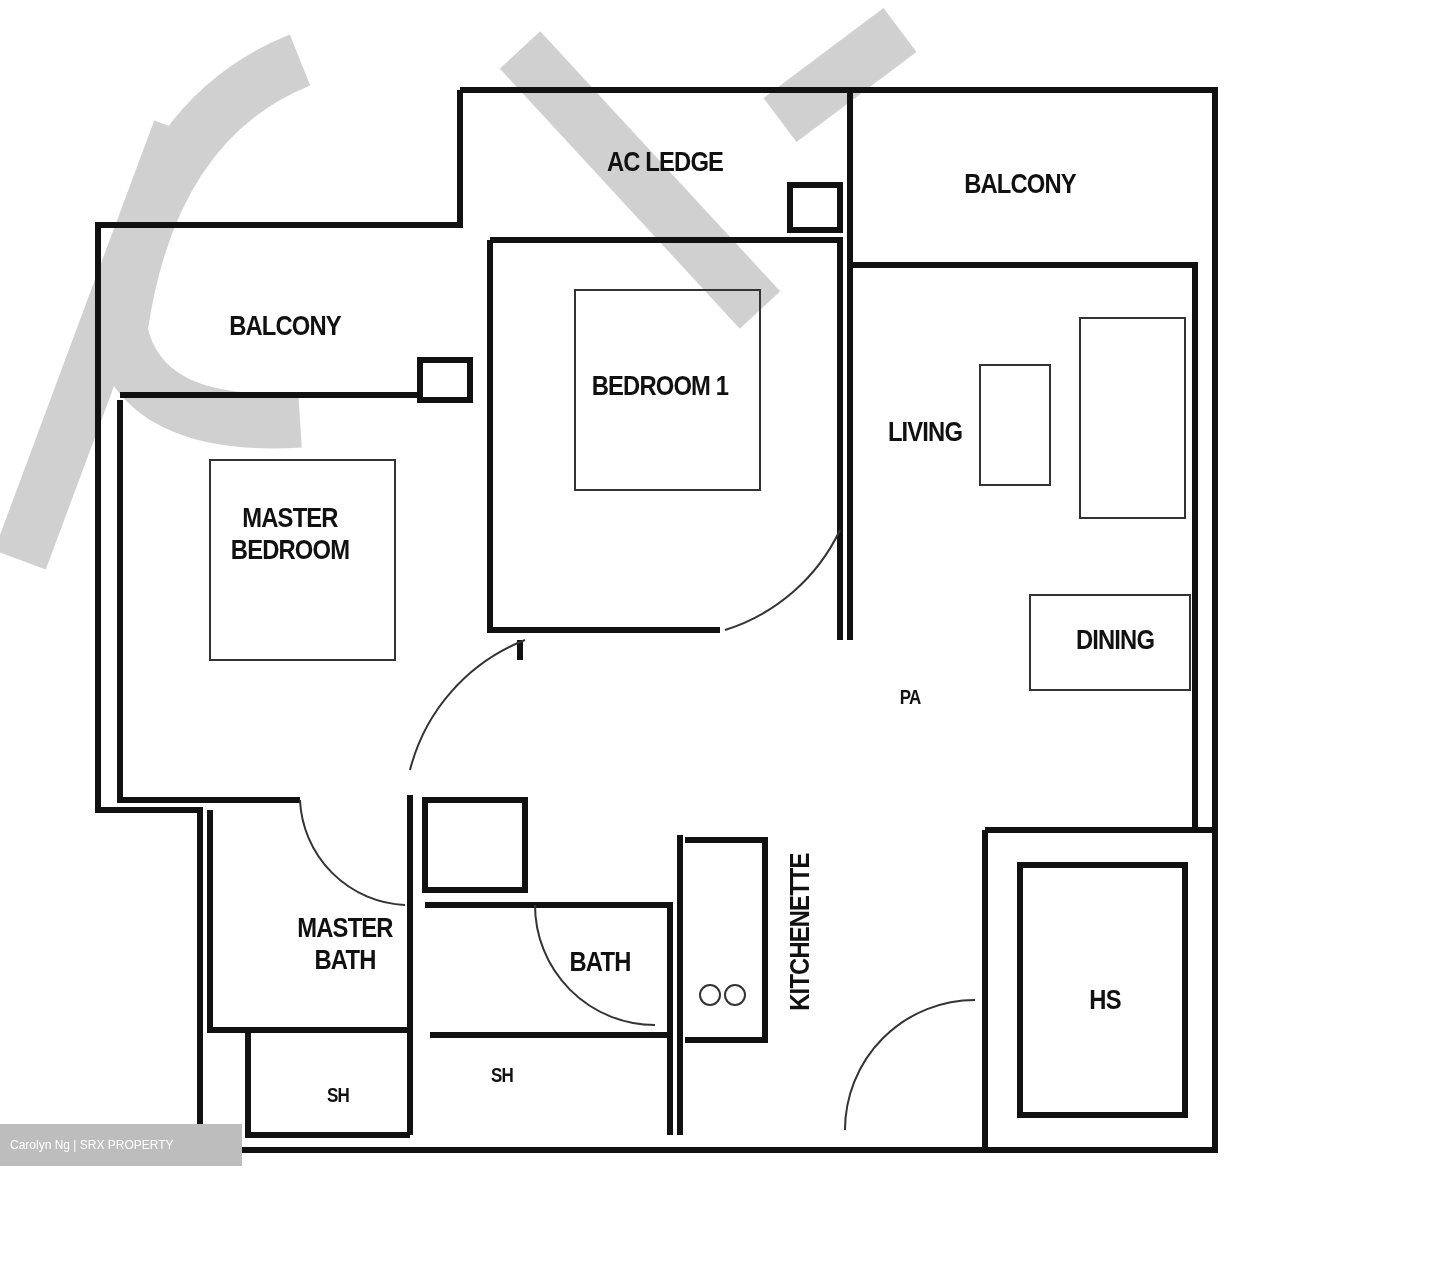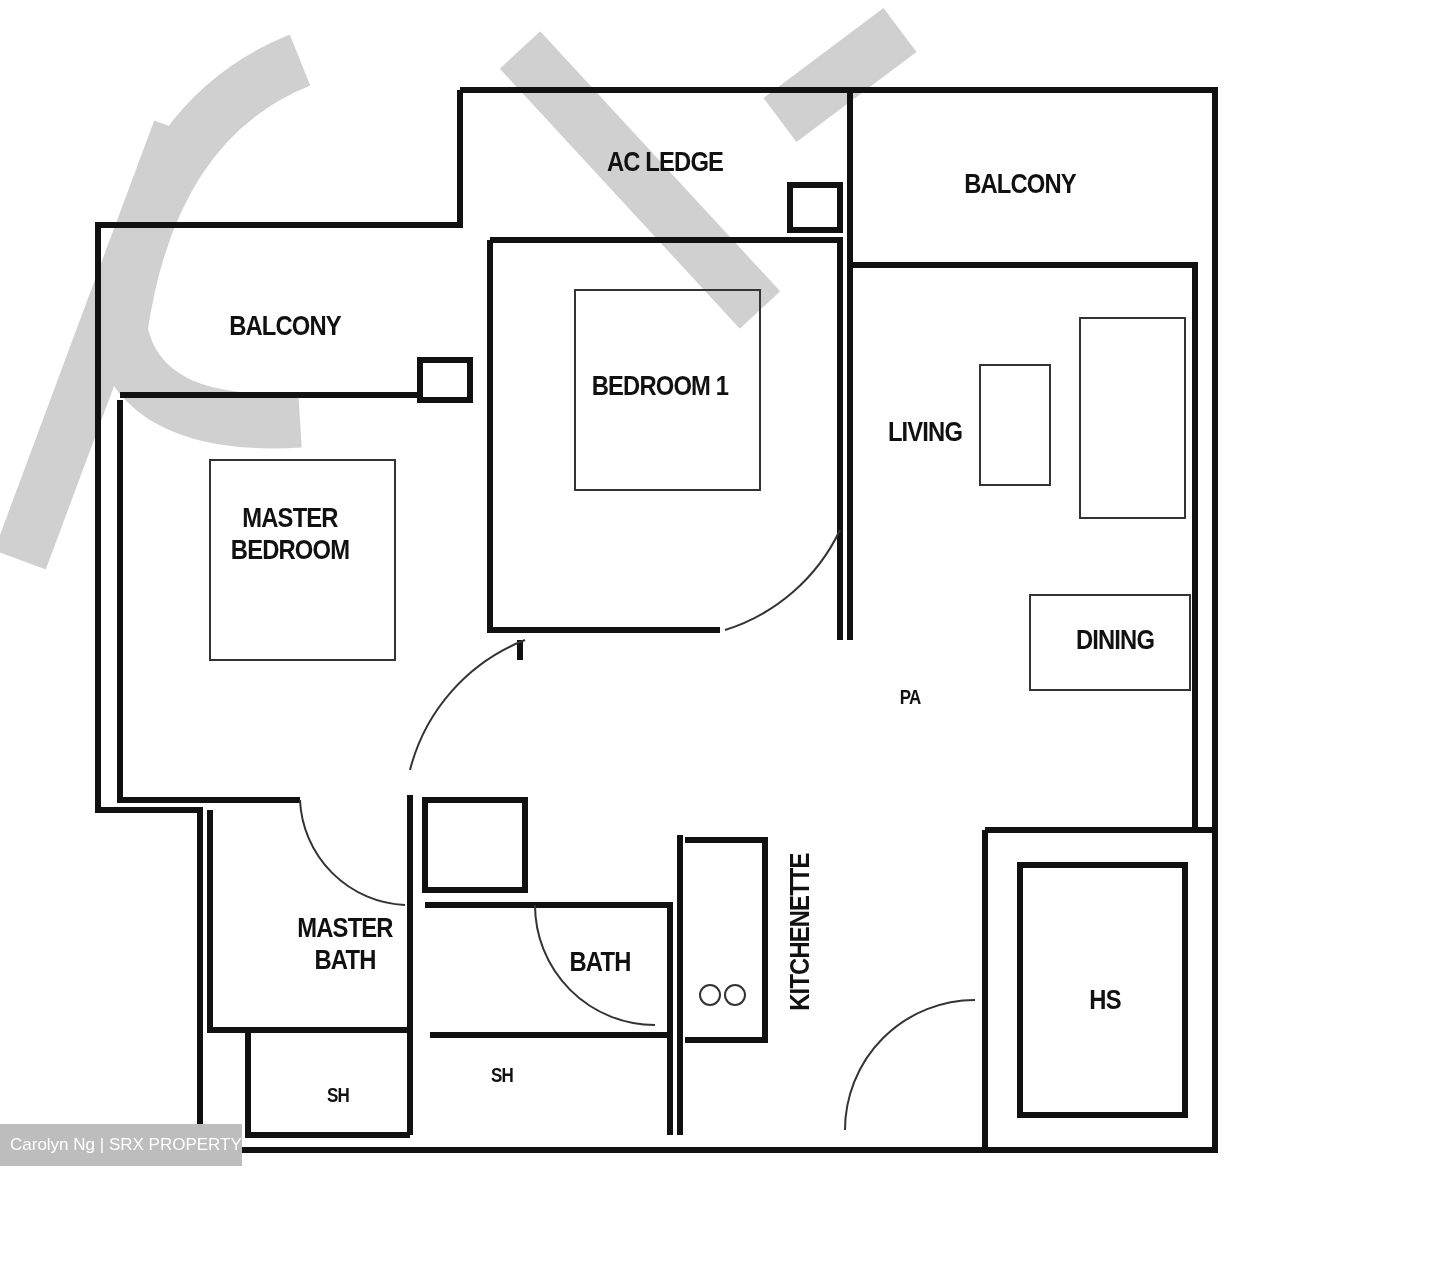--- a/index.html
+++ b/index.html
@@ -1,20 +1,20 @@
 <!DOCTYPE html>
 <html><head>
 <meta charset="utf-8">
 <style>
   html,body{margin:0;padding:0;background:#fff;}
   body{width:1440px;height:1267px;position:relative;overflow:hidden;font-family:"Liberation Sans",sans-serif;}
   svg{position:absolute;left:0;top:0;}
   .lbl{position:absolute;font-family:"Liberation Sans",sans-serif;font-weight:bold;color:#111;font-size:28px;letter-spacing:-1px;text-align:center;line-height:1.15;transform:scaleX(0.85);}
   .small{font-size:20px;}
-  .credit{position:absolute;left:0;top:1124px;width:242px;height:42px;background:#bdbdbd;color:#fff;font-size:17px;line-height:42px;padding-left:10px;box-sizing:border-box;white-space:nowrap;}
+  .credit{position:absolute;left:0;top:1124px;width:242px;height:42px;background:#bdbdbd;color:#fff;font-size:12px;line-height:42px;padding-left:10px;box-sizing:border-box;white-space:nowrap;}
 </style>
 </head>
 <body>
 
 <svg width="1440" height="1267">
 
   <g fill="none" stroke="#d0d0d0" stroke-width="55">
     <path d="M20 560 L180 130"></path>
     <path d="M300 60 Q150 120 120 330 Q140 430 300 420"></path>
     <path d="M520 50 L760 310"></path>

